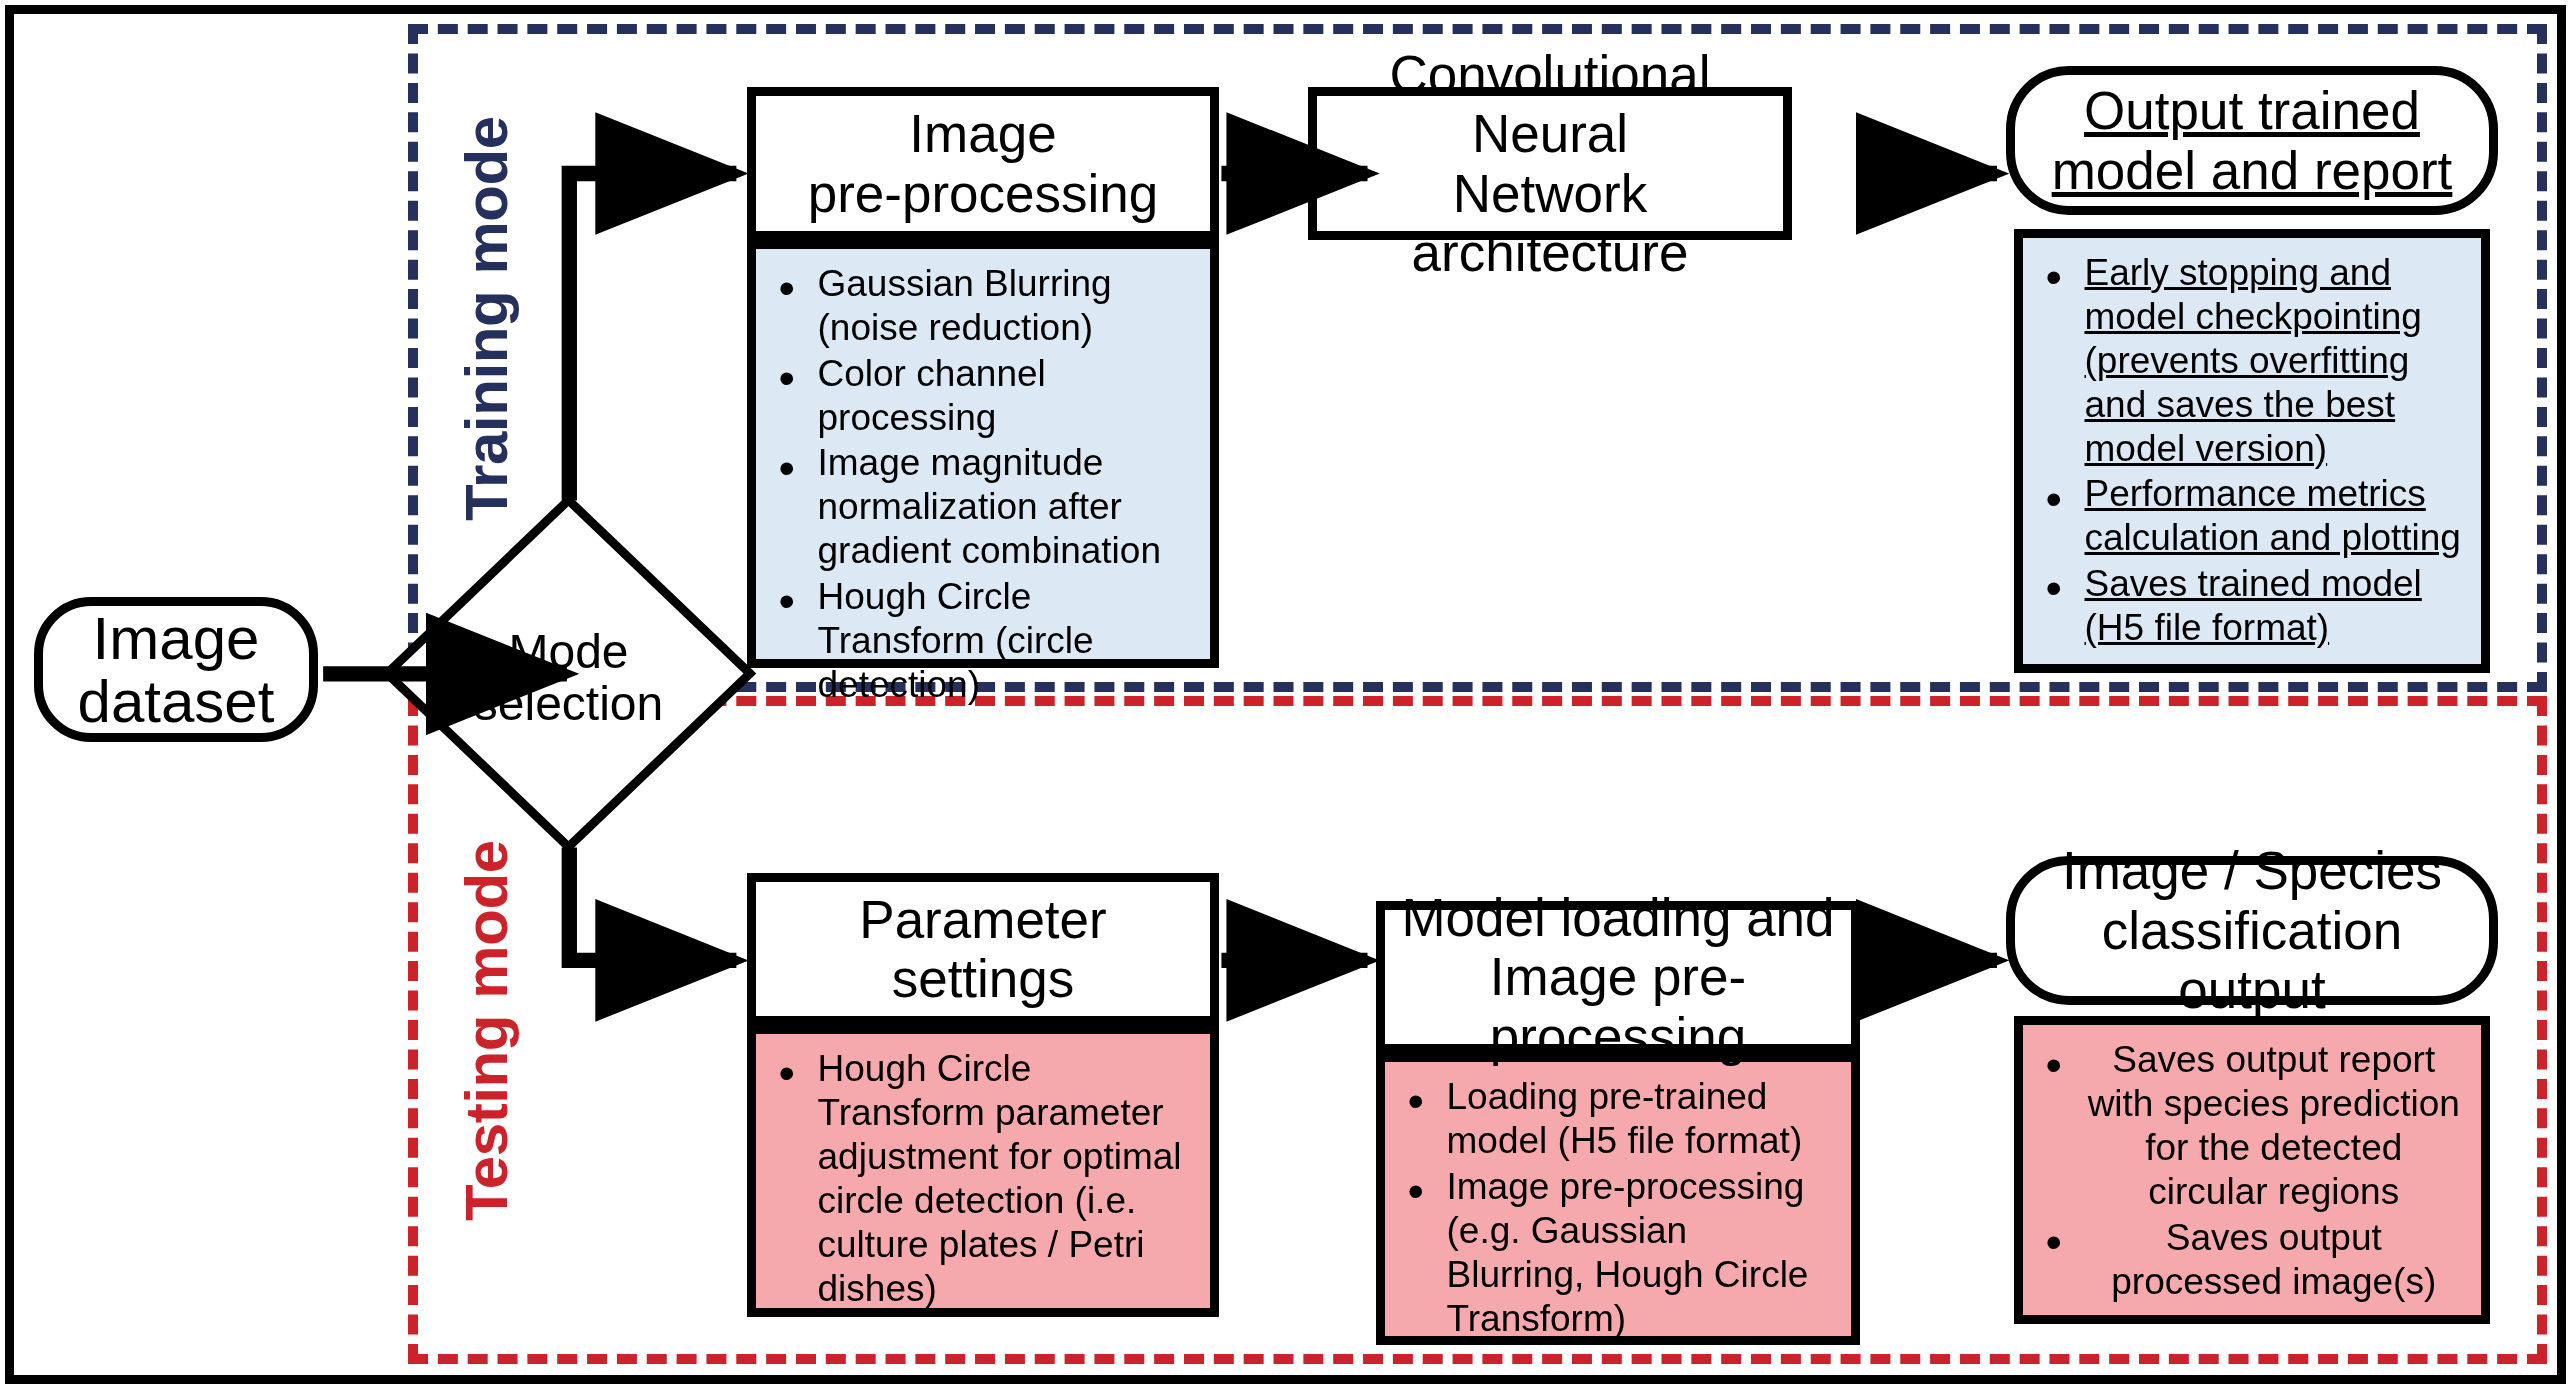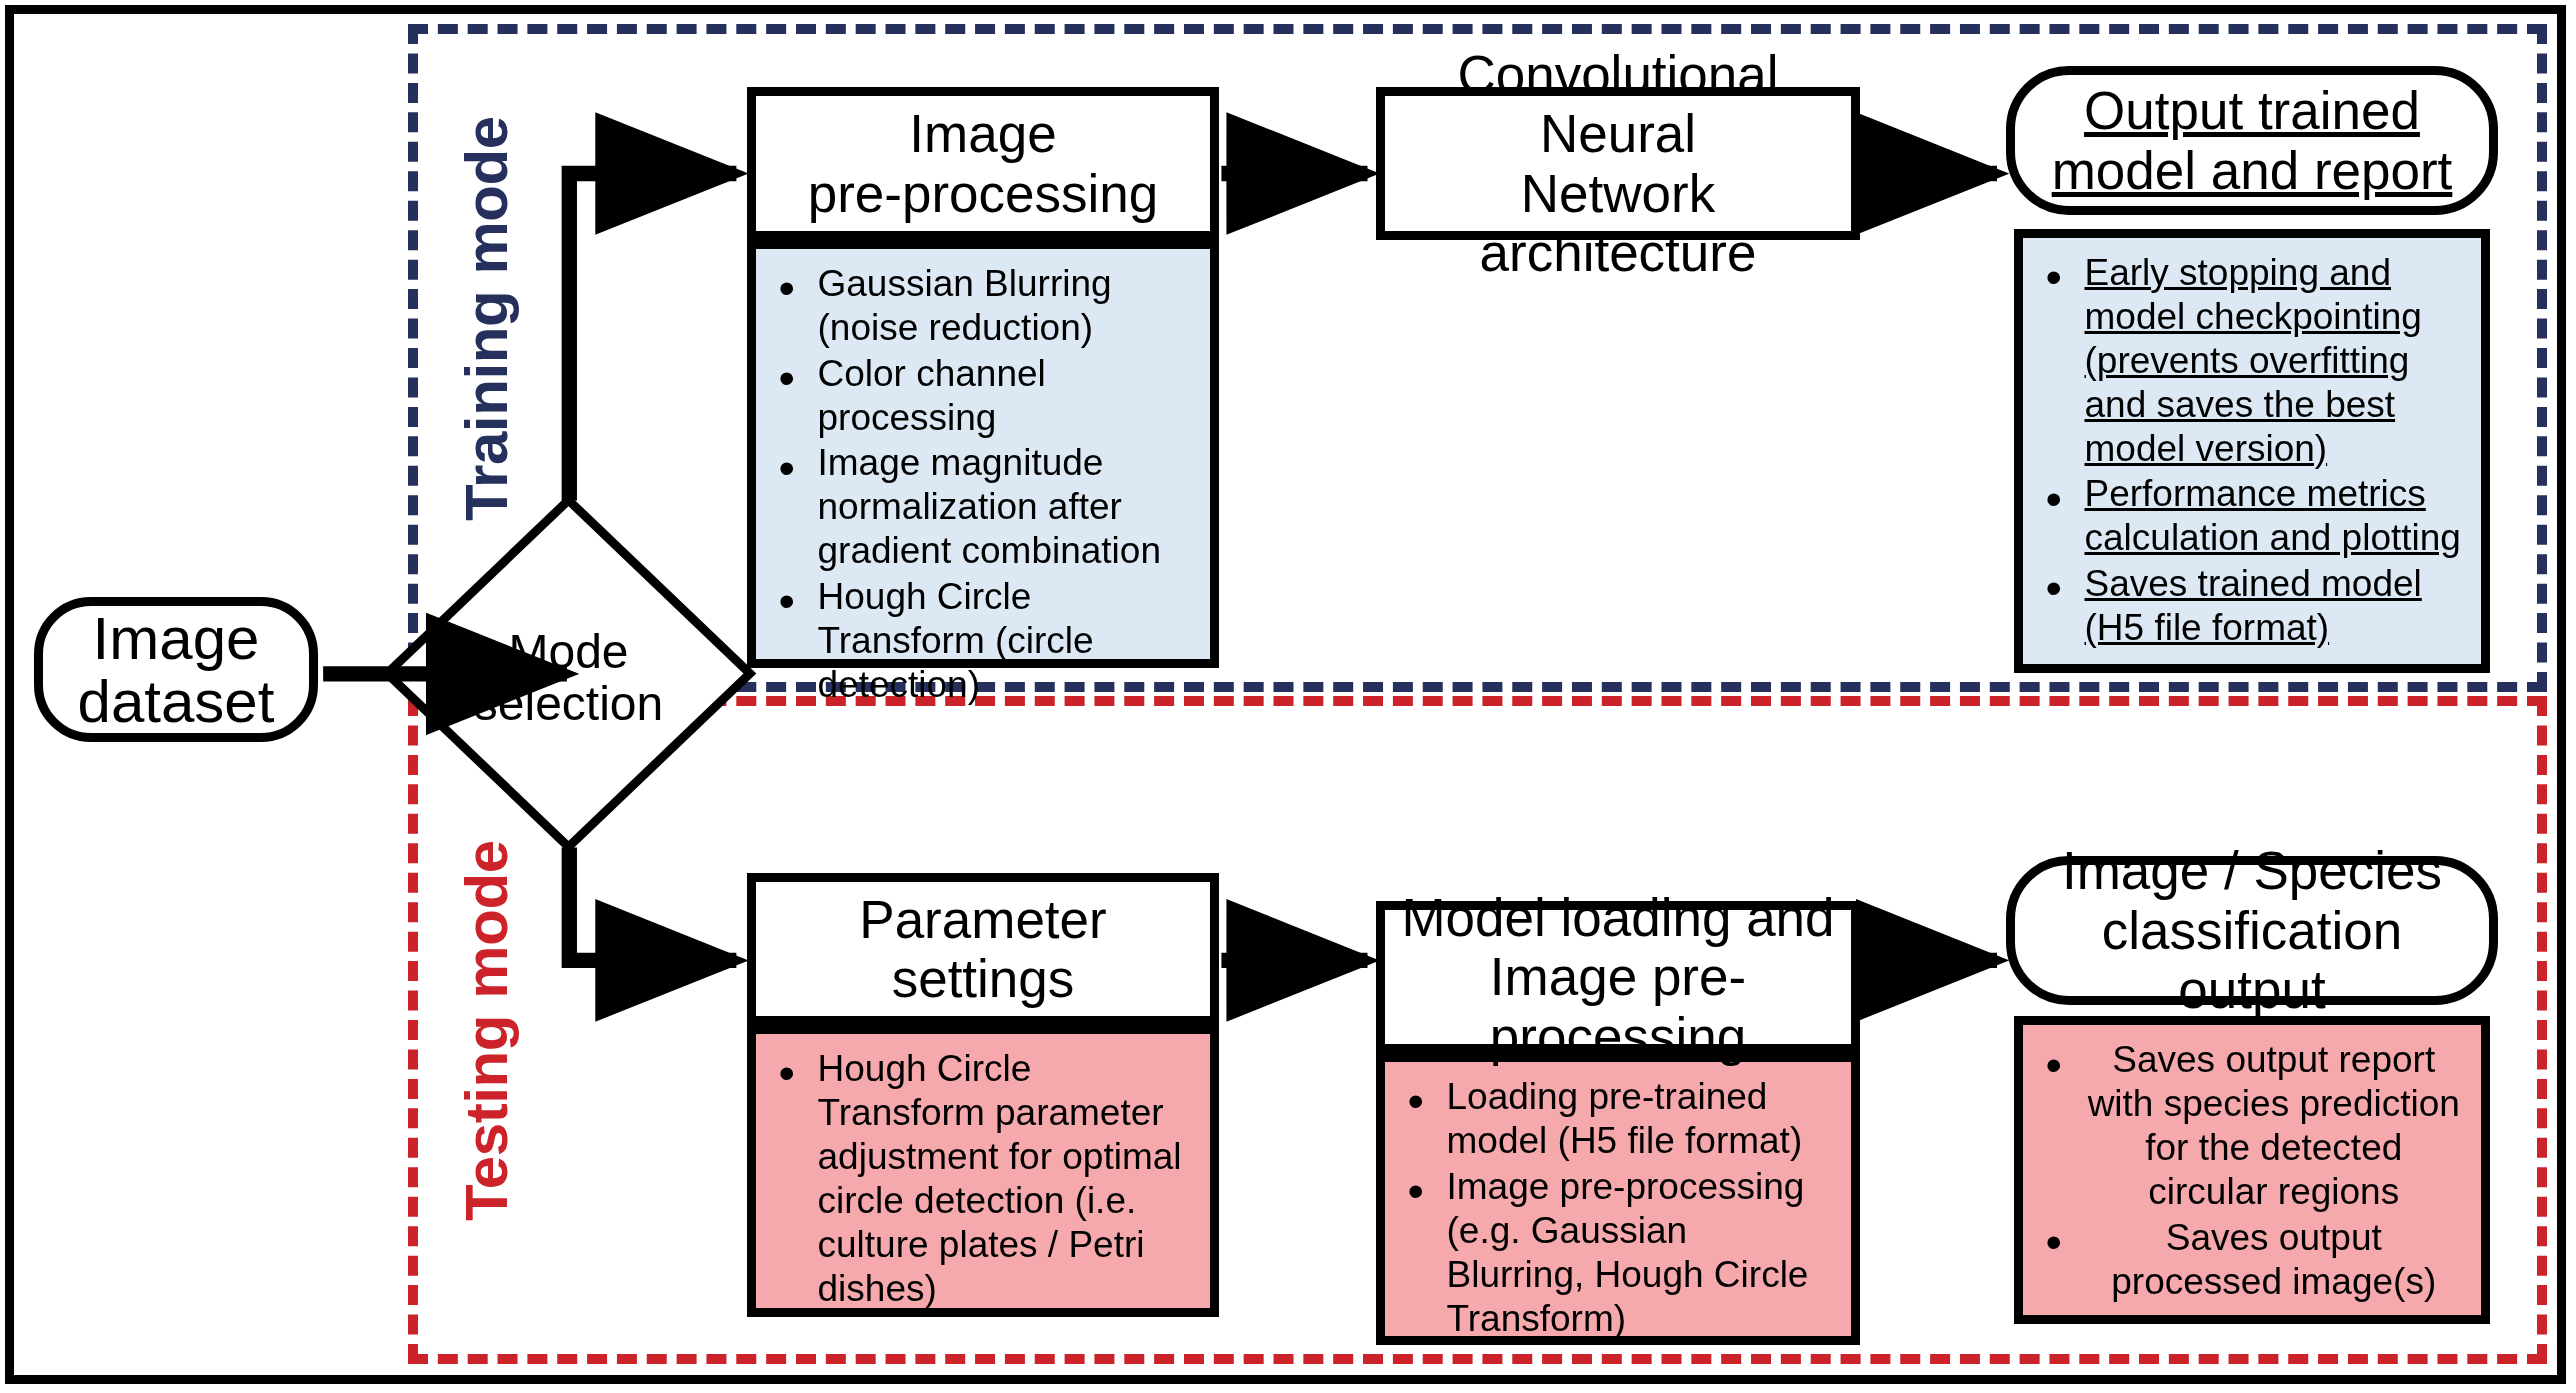--- a/index.html
+++ b/index.html
@@ -125,21 +125,21 @@
     <div class="body" style="width:472px;height:428px;">
       <ul>
         <li>Gaussian Blurring (noise reduction)</li>
         <li>Color channel processing</li>
         <li>Image magnitude normalization after gradient combination</li>
         <li>Hough Circle Transform (circle detection)</li>
       </ul>
     </div>
   </div>
 
-  <div class="card blue" id="t-card-1" style="left:1376px;top:87px;">
+  <div class="card blue" id="t-card-1" style="left:1308px;top:87px;">
     <div class="head" style="width:484px;height:153px;">
       <div>
         <div>Convolutional Neural</div>
         <div>Network architecture</div>
       </div>
     </div>
   </div>
 
   <div class="card blue" id="t-card-2" style="left:2006px;top:66px;text-decoration:underline;">
     <div class="head round" style="width:492px;height:149px;">

